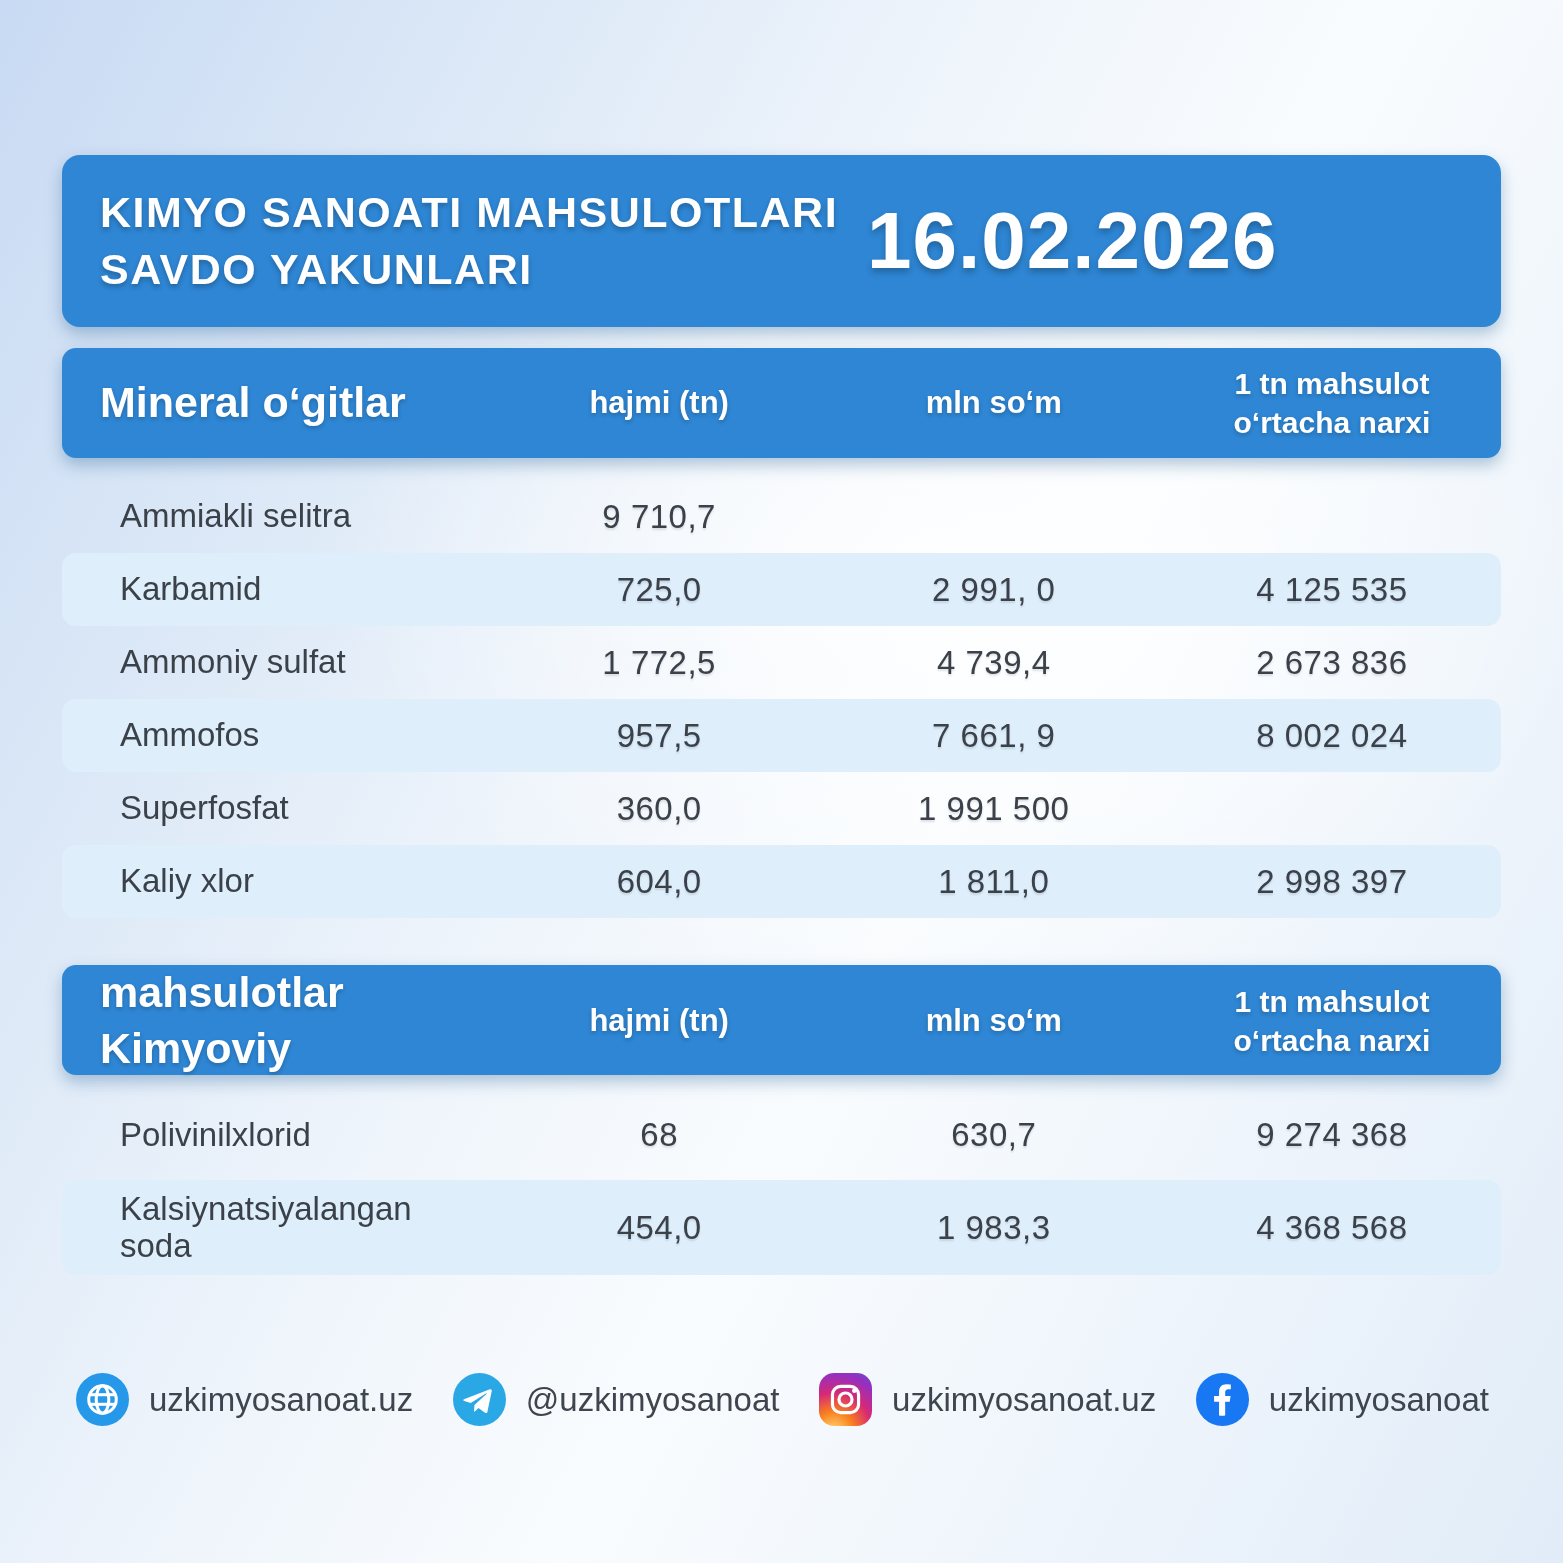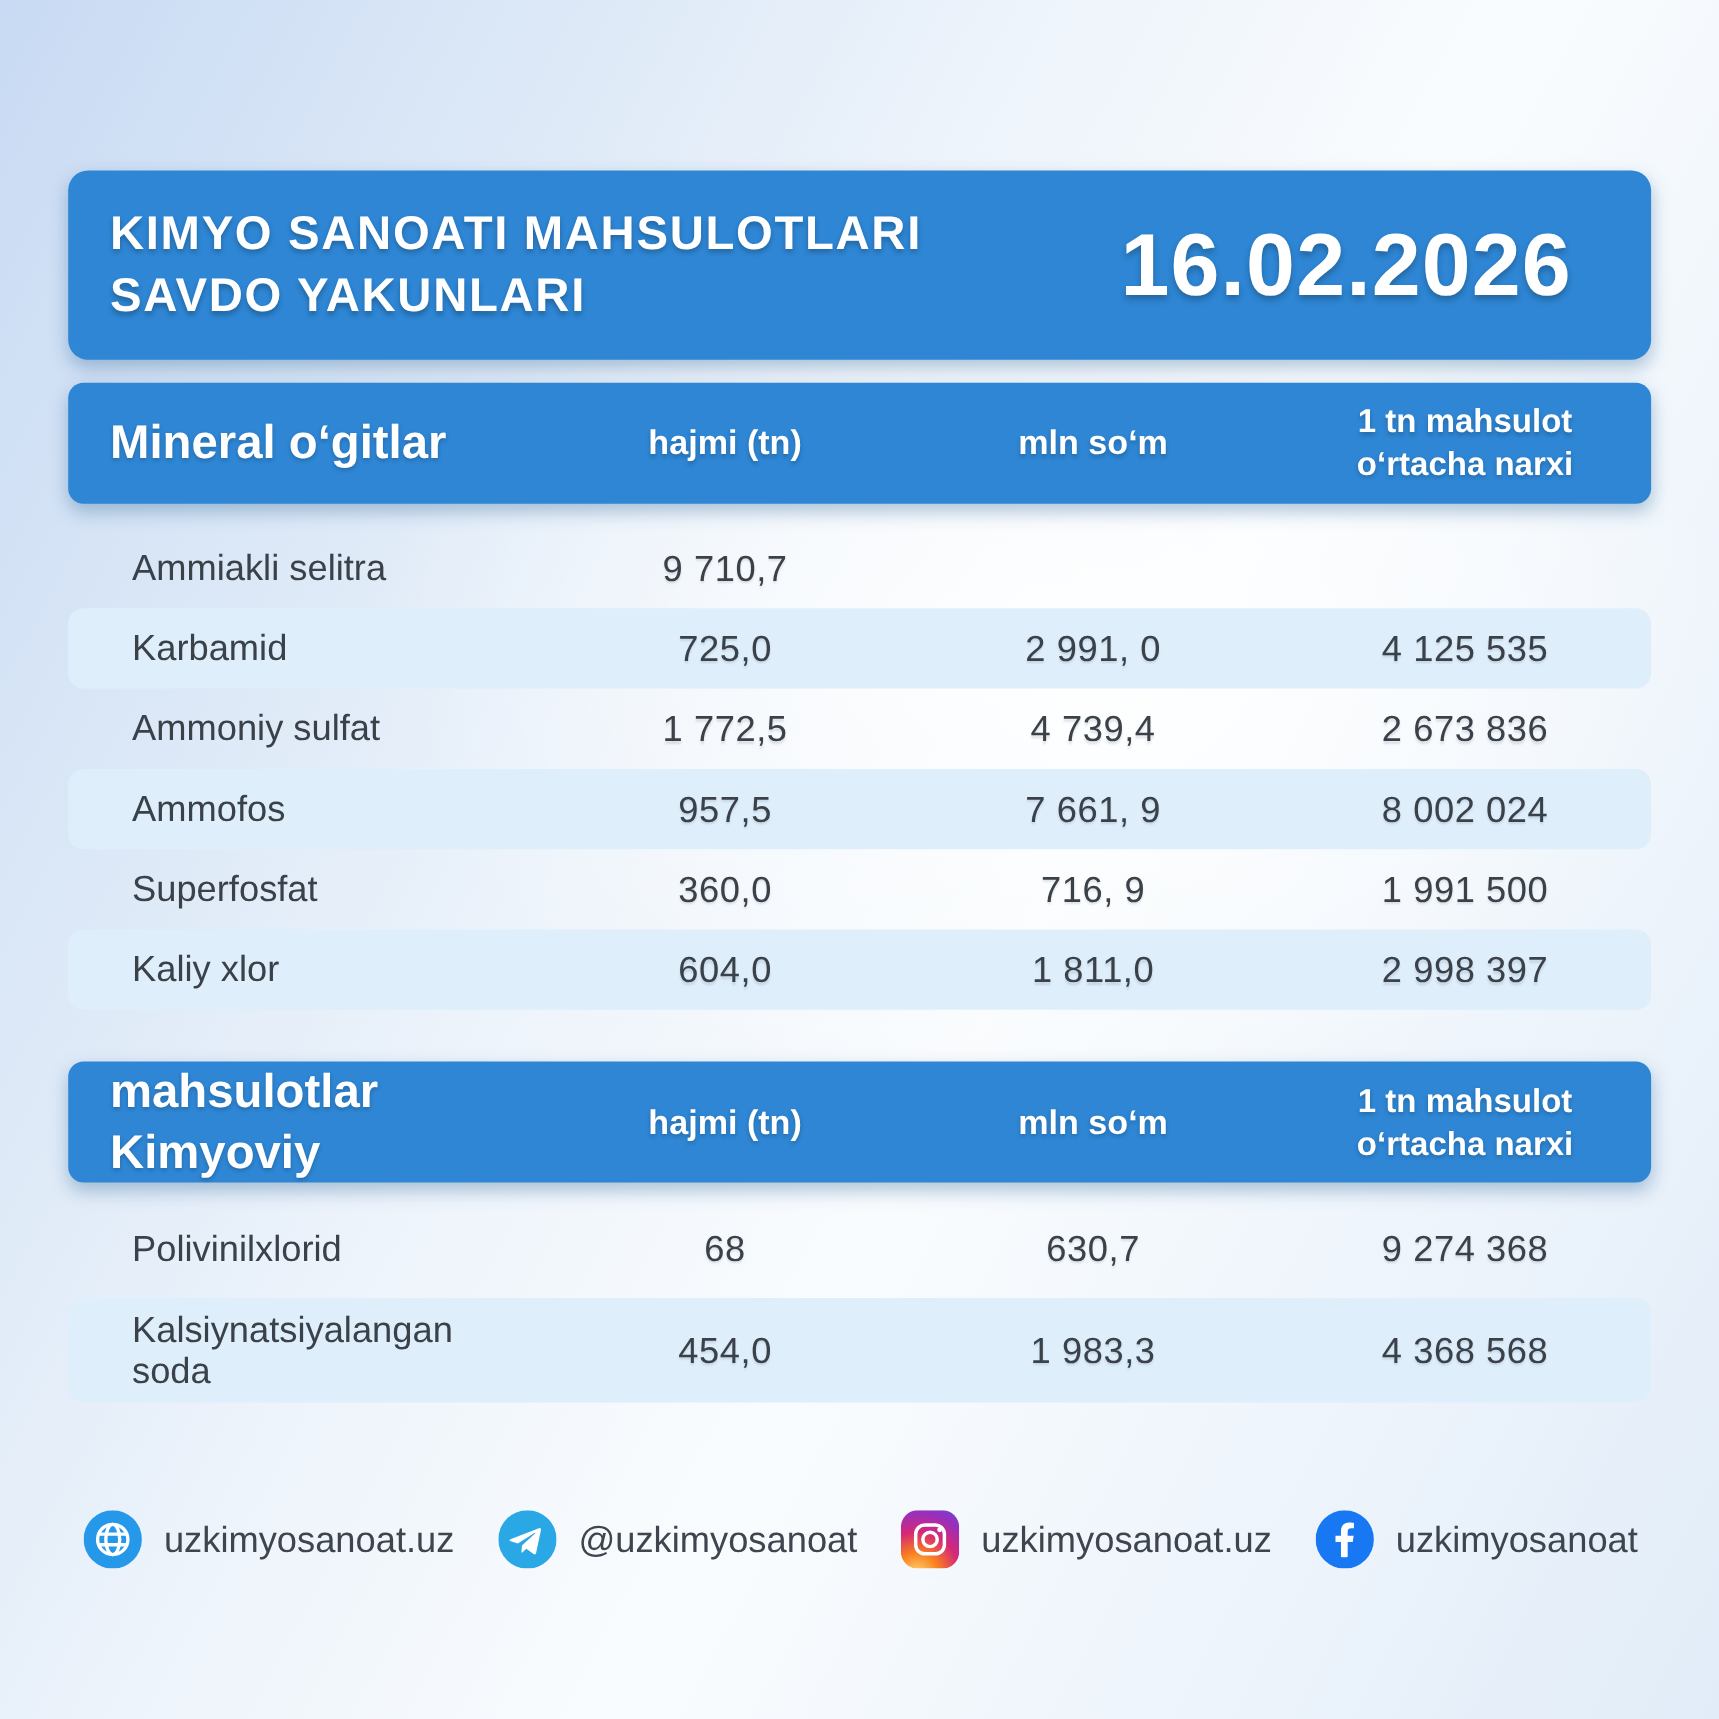--- a/index.html
+++ b/index.html
@@ -11,21 +11,21 @@
       linear-gradient(118deg, #c8daf3 0%, #d7e5f6 16%, #eef4fb 40%, #f9fcfe 58%, #ecf3fb 82%, #e1ecf8 100%);
   }
   .content{ width:1439px; margin:0 auto; }
 
   .band{
     background:#2e86d4; color:#ffffff;
     box-shadow:0 7px 16px rgba(38,96,150,.35);
   }
   .title-band{
     margin-top:155px; height:172px; border-radius:18px;
-    display:flex; align-items:center; justify-content:space-between;
+    display:flex; align-items:center; 
     padding:0 72px 0 38px;
   }
   .poster-title{
     font-size:43px; font-weight:bold; letter-spacing:1.5px; line-height:1.32;
     text-shadow:0 3px 5px rgba(0,0,0,.25); text-transform:uppercase;
   }
   .poster-date{
     font-size:80px; font-weight:bold; letter-spacing:1px;
     text-shadow:0 4px 6px rgba(0,0,0,.25);
     margin-left:29px;
@@ -107,21 +107,20 @@
         </div>
         <div class="trow grid-cols striped">
           <div class="col-name">Ammofos</div>
           <div class="col-center">957,5</div>
           <div class="col-center">7 661, 9</div>
           <div class="col-center">8 002 024</div>
         </div>
         <div class="trow grid-cols">
           <div class="col-name">Superfosfat</div>
           <div class="col-center">360,0</div>
-          <div class="col-center">716, 9</div>
           <div class="col-center">1 991 500</div>
         </div>
         <div class="trow grid-cols striped">
           <div class="col-name">Kaliy xlor</div>
           <div class="col-center">604,0</div>
           <div class="col-center">1 811,0</div>
           <div class="col-center">2 998 397</div>
         </div>
       </div>
     </section>

